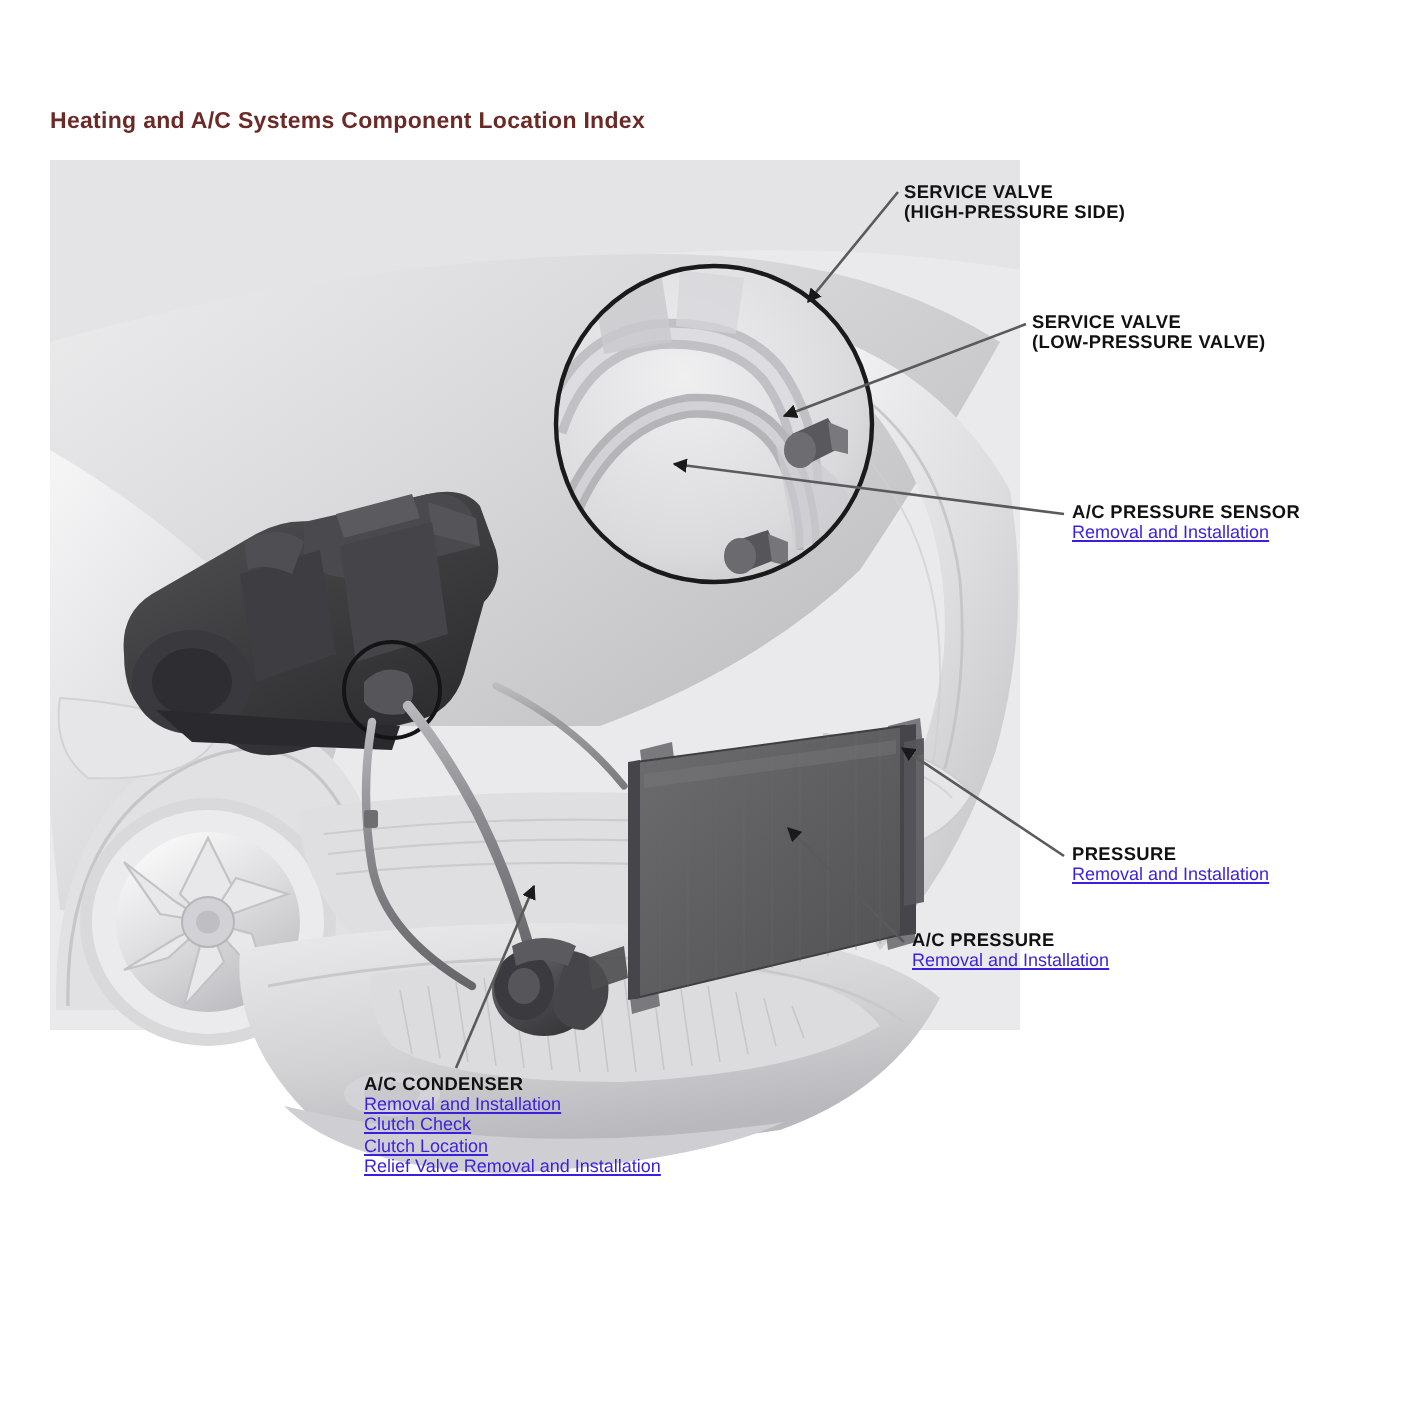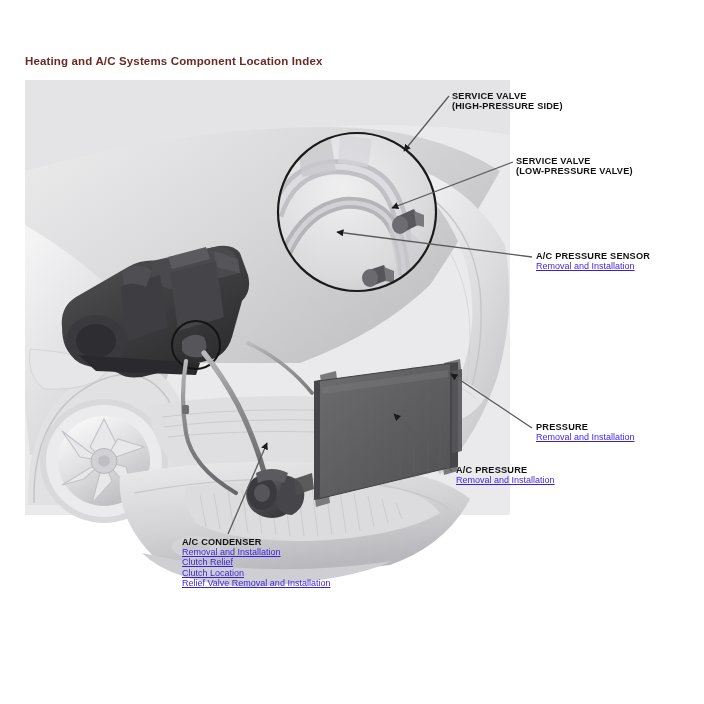--- a/index.html
+++ b/index.html
@@ -359,19 +359,19 @@
     </div>
 
     <div class="label-block" style="left:456px; top:391px;">
       <span class="label-title">A/C PRESSURE</span>
       <a class="label-link" href="#">Removal and Installation</a>
     </div>
 
     <div class="label-block" style="left:182px; top:463px;">
       <span class="label-title">A/C CONDENSER</span>
       <a class="label-link" href="#">Removal and Installation</a>
-      <a class="label-link" href="#">Clutch Relief</a>
+      <a class="label-link" href="#">Clutch Check</a>
       <a class="label-link" href="#">Clutch Location</a>
       <a class="label-link" href="#">Relief Valve Removal and Installation</a>
     </div>
   </div>
 
 </div>
 
 </body></html>

